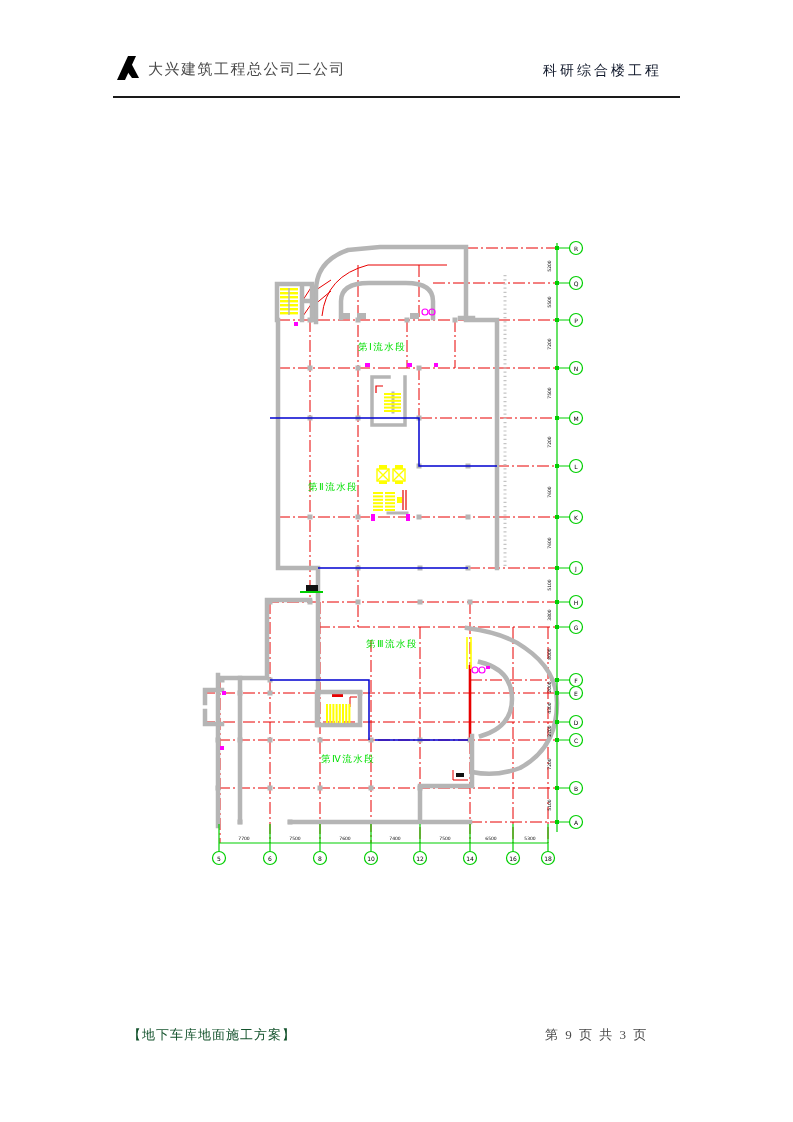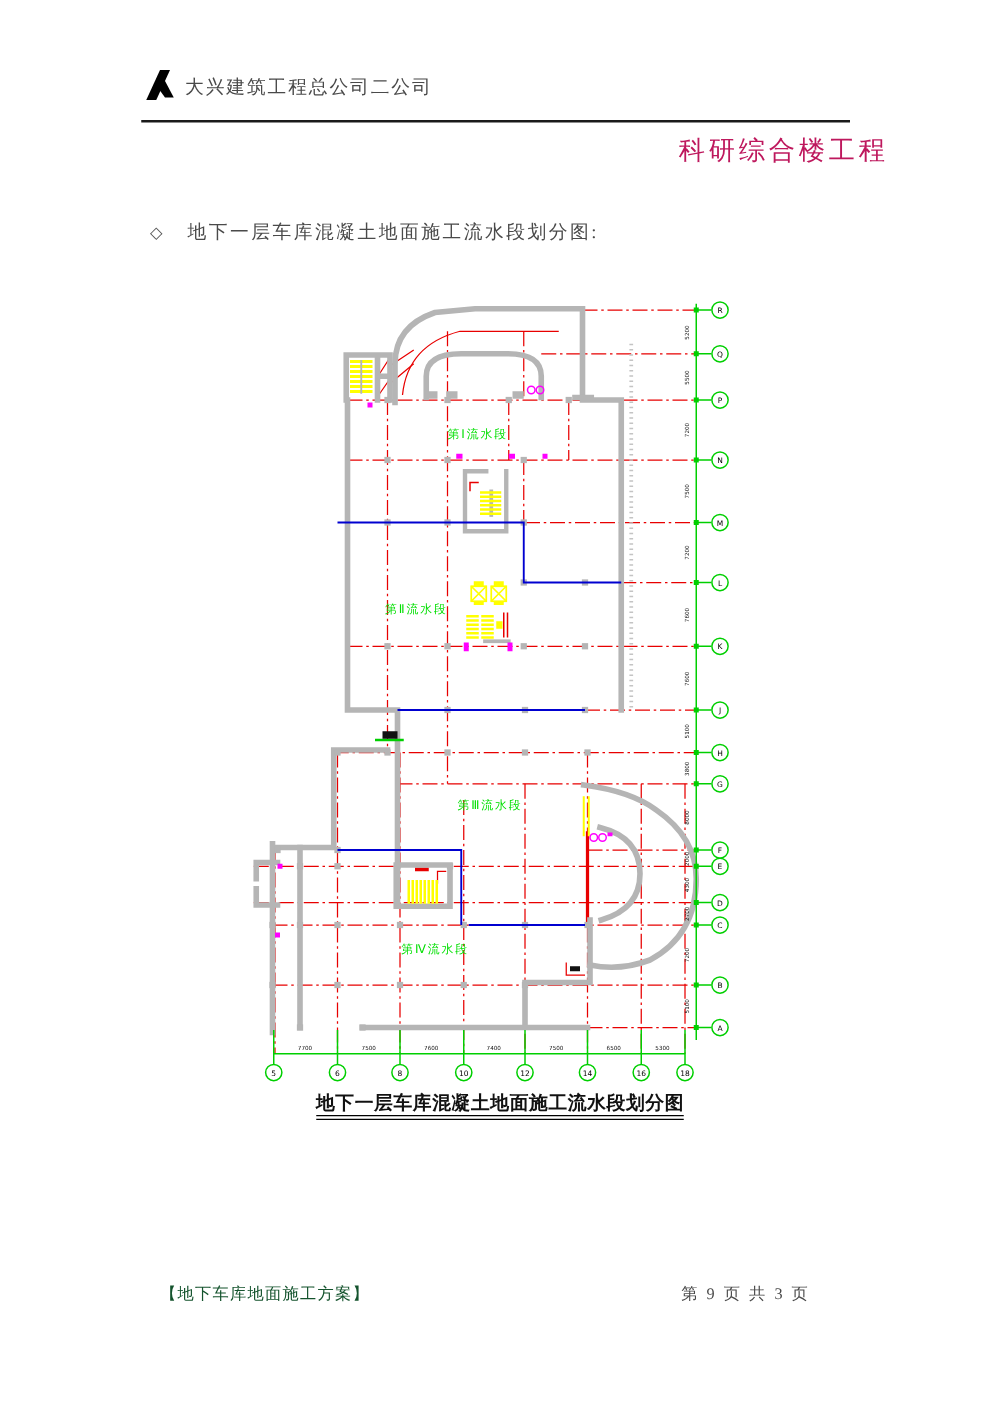--- a/index.html
+++ b/index.html
@@ -1,20 +1,20 @@
 <!DOCTYPE html>
 <html><head>
 <meta charset="utf-8">
 <style>
   html,body{margin:0;padding:0;background:#ffffff;}
   .page{position:relative;width:745px;height:1122px;background:#fff;overflow:hidden;
         font-family:"Liberation Serif", serif;color:#333;}
   
   .hdr-company{position:absolute;left:148px;top:60px;font-size:15px;letter-spacing:1.5px;color:#4a4a4a;}
-  .hdr-project{position:absolute;left:543px;top:62px;font-size:21px;letter-spacing:3px;color:#be185d;margin-top:44px;}
+  .hdr-project{position:absolute;left:543px;top:62px;font-size:14px;letter-spacing:3px;color:#0f172a;}
   .hdr-logo{position:absolute;left:115px;top:52px;width:30px;height:32px;}
   .hdr-rule{position:absolute;left:113px;top:96px;width:567px;height:1.5px;background:#1a1a1a;}
   
   .bullet{position:absolute;left:120px;top:176px;font-size:15px;color:#4a4a4a;letter-spacing:2px;}
   .bullet .marker{margin-right:18px;font-size:13px;color:#555;}
   
   .plan{position:absolute;left:190px;top:230px;width:410px;height:645px;}
   
   .caption{position:absolute;left:190px;top:873px;width:420px;text-align:center;}
   .caption span{font-size:15px;font-weight:bold;color:#111;letter-spacing:0.5px;
@@ -35,23 +35,20 @@
   <div>
     <svg class="hdr-logo" viewBox="0 0 30 32">
       <path d="M2,28 L13,4 L21,4 L10,28 Z" fill="#000"></path>
       <path d="M9,15 L15,9 L24,26 L17,26 Z" fill="#000"></path>
     </svg>
     <div class="hdr-company">大兴建筑工程总公司二公司</div>
     <div class="hdr-project">科研综合楼工程</div>
     <div class="hdr-rule"></div>
   </div>
 
-  <div class="bullet">
-    <span class="marker">◇</span><span>地下一层车库混凝土地面施工流水段划分图:</span>
-  </div>
 
   <svg class="plan" viewBox="190 230 410 645">
 
     <g stroke="#e80000" stroke-width="1" fill="none" stroke-dasharray="12 3 2 3">
       <path d="M466,248 H557"></path>
         <path d="M433,283 H557"></path>
         <path d="M278,320 H557"></path>
       <path d="M278,368 H557"></path>
         <path d="M420,418 H557"></path>
         <path d="M497,466 H557"></path>
@@ -354,22 +351,19 @@
     </g>
 
     <g>
       <text class="seclabel" x="358" y="350">第Ⅰ流水段</text>
       <text class="seclabel" x="308" y="490">第Ⅱ流水段</text>
       <text class="seclabel" x="366" y="647">第Ⅲ流水段</text>
       <text class="seclabel" x="321" y="762">第Ⅳ流水段</text>
     </g>
   </svg>
 
-  <div class="caption">
-    <span>地下一层车库混凝土地面施工流水段划分图</span>
-  </div>
 
   <div>
     <div class="ftr-left">【地下车库地面施工方案】</div>
     <div class="ftr-right">第 9 页 共 3 页</div>
   </div>
 
 </div>
 
 </body></html>

